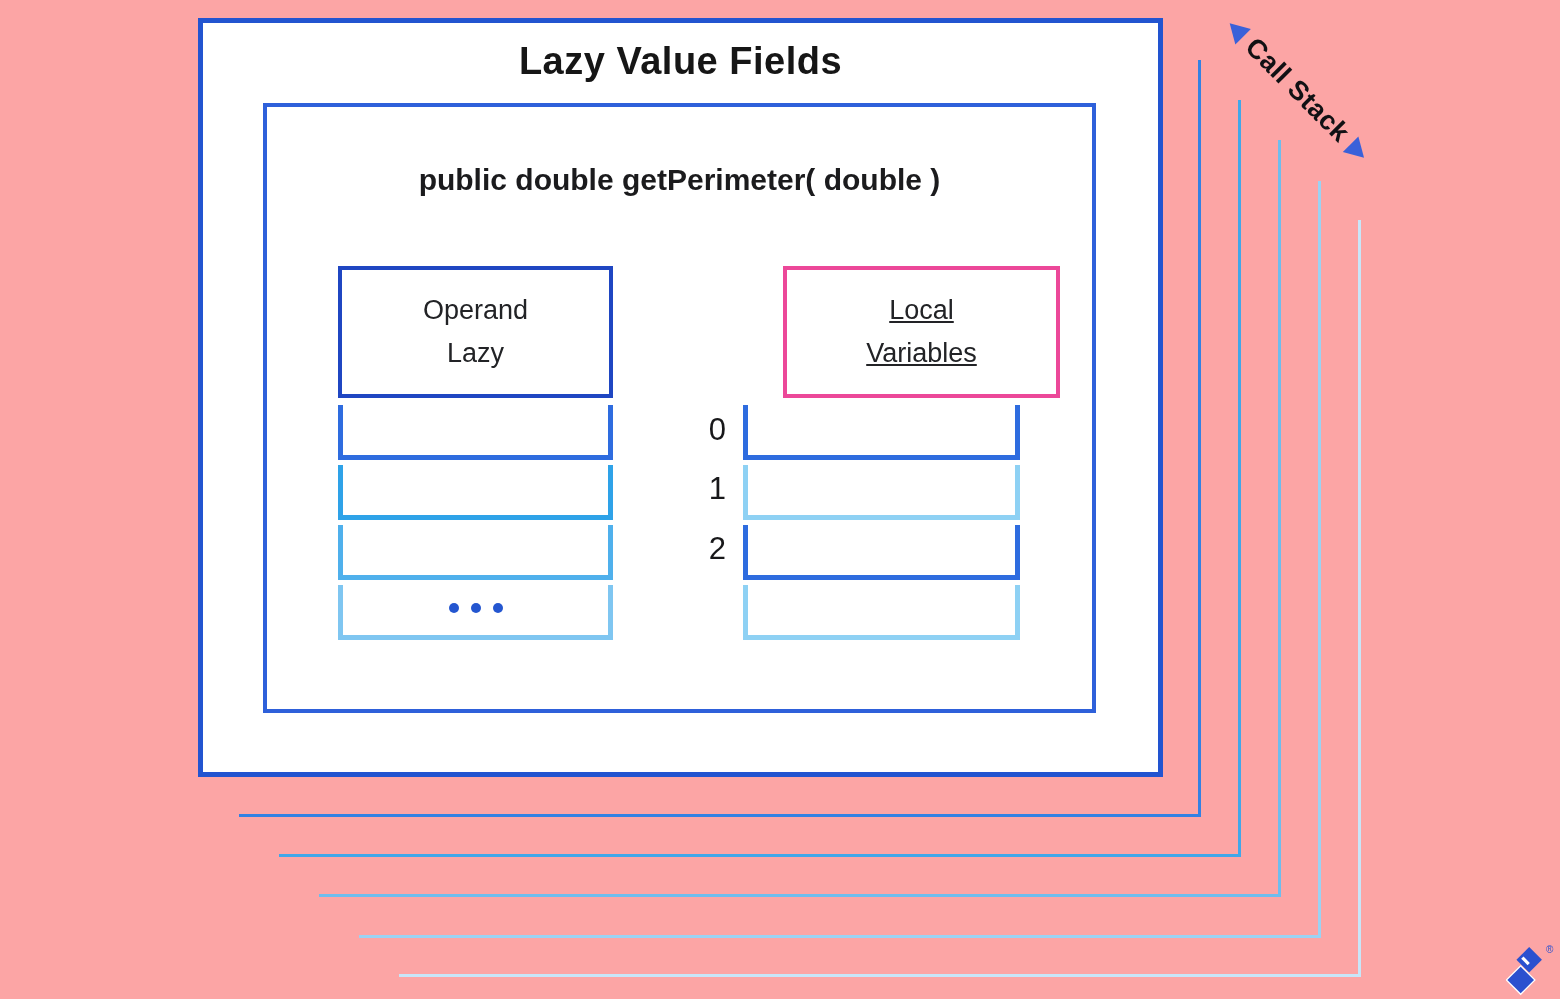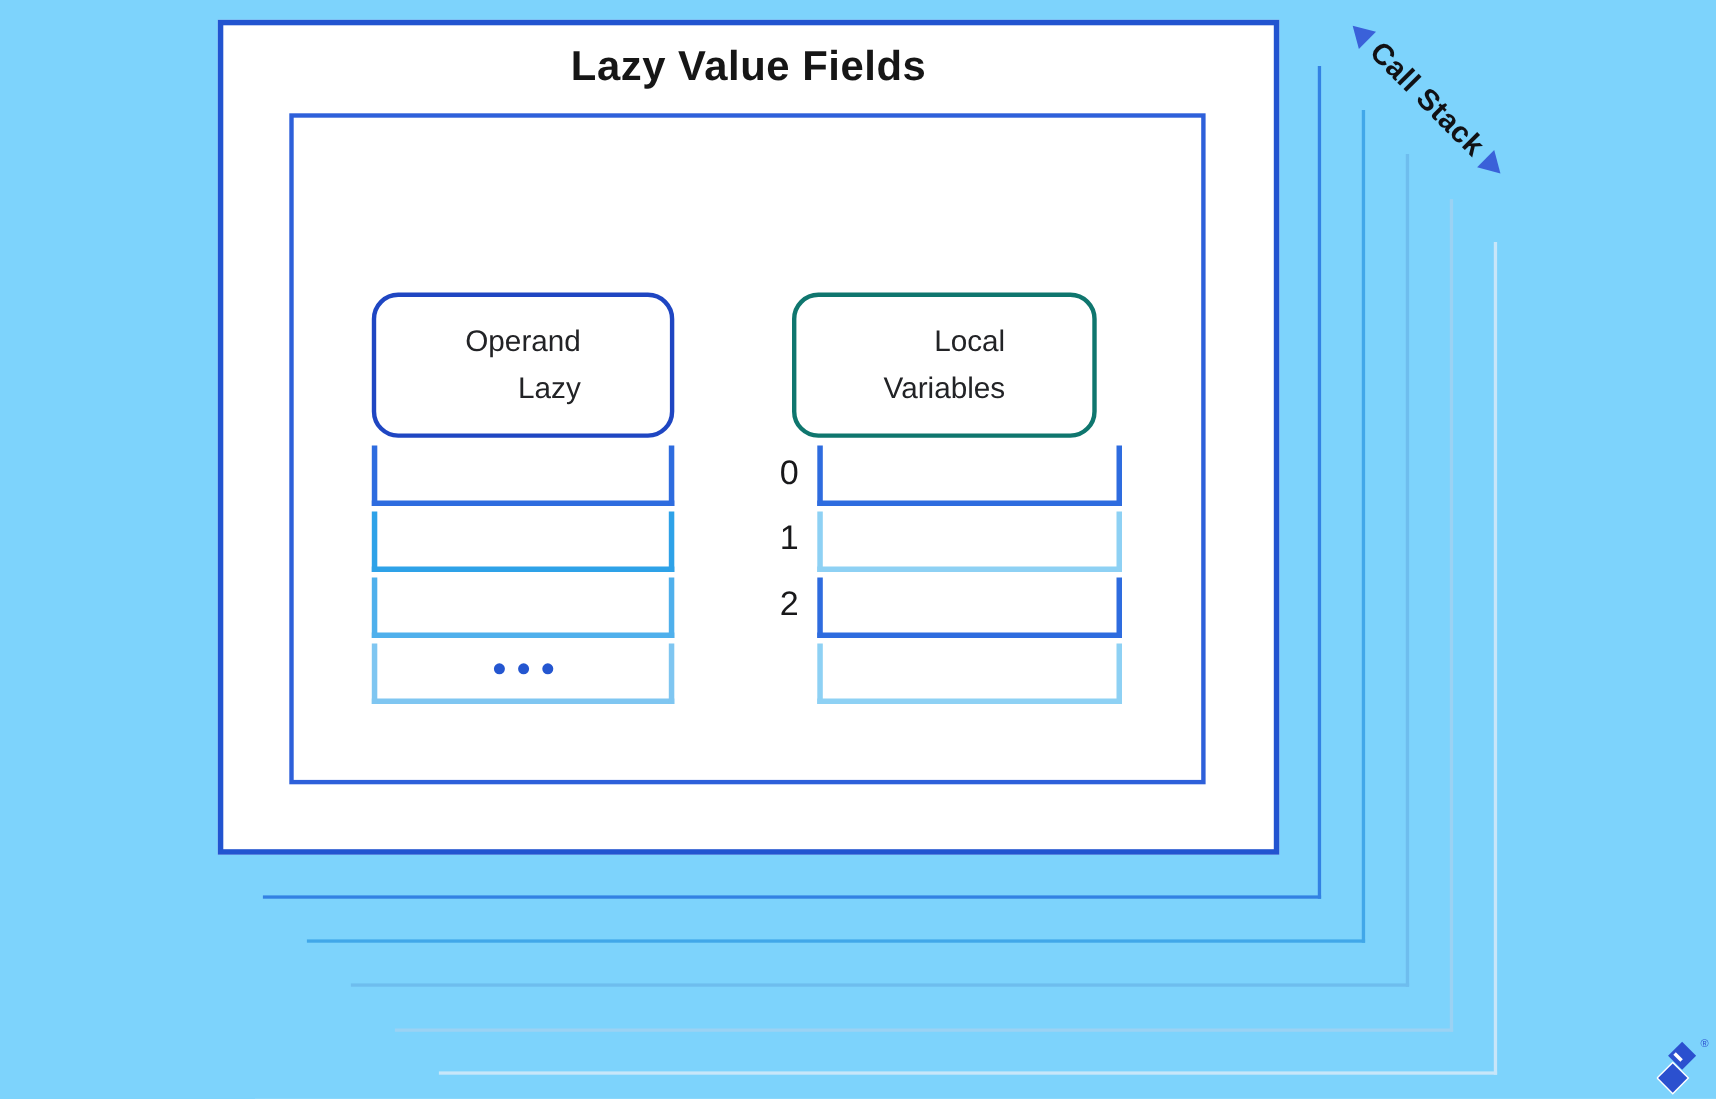--- a/index.html
+++ b/index.html
@@ -1,38 +1,38 @@
 <!DOCTYPE html>
 <html><head>
 <meta charset="utf-8">
 <style>
   * { margin:0; padding:0; box-sizing:border-box; }
   html,body { background:#ffffff; }
   body { font-family:"Liberation Sans", sans-serif; color:#1d1d1f; }
-  .canvas { position:relative; width:1560px; height:999px; background:#7dd3fc; overflow:hidden; }
+  .canvas { position:relative; width:1560px; height:999px; background:#fca5a5; overflow:hidden; }
 
   
   .bg-frame { position:absolute; width:962px; height:757px; border-style:solid; border-color:transparent; border-width:0 3px 3px 0; }
   .bg-frame.f1 { left:239px; top:60px;  border-right-color:#3381e3; border-bottom-color:#3381e3; }
   .bg-frame.f2 { left:279px; top:100px; border-right-color:#41a7e9; border-bottom-color:#41a7e9; }
   .bg-frame.f3 { left:319px; top:140px; border-right-color:#6ebdee; border-bottom-color:#6ebdee; }
   .bg-frame.f4 { left:359px; top:181px; border-right-color:#9bd2f3; border-bottom-color:#9bd2f3; }
   .bg-frame.f5 { left:399px; top:220px; border-right-color:#c8e6f9; border-bottom-color:#c8e6f9; }
 
   
   .outer-box { position:absolute; left:198px; top:18px; width:965px; height:759px; border:5px solid #2254d0; background:#ffffff; }
   .frame-title { position:absolute; left:198px; top:40px; width:965px; text-align:center; font-size:38px; font-weight:800; letter-spacing:0.5px; color:#161616; }
 
   .inner-box { position:absolute; left:263px; top:103px; width:833px; height:610px; border:4px solid #2e60da; background:#ffffff; }
   .method-signature { position:absolute; left:263px; top:163px; width:833px; text-align:center; font-size:30px; font-weight:700; color:#1b1b1d; }
 
   
-  .header-box { position:absolute; top:266px; height:132px; display:flex; align-items:center; justify-content:center; text-align:right; font-size:27px; line-height:1.6; color:#222326; background:#ffffff;border-radius:24px; }
+  .header-box { position:absolute; top:266px; height:132px; display:flex; align-items:center; justify-content:center; text-align:center; font-size:27px; line-height:1.6; color:#222326; background:#ffffff; }
   .operand-header { left:338px; width:275px; border:4px solid #1f46c2; }
-  .local-header   { left:720px; width:277px; border:4px solid #0f766e; }
+  .local-header   { left:783px; width:277px; border:4px solid #ec4899;text-decoration:underline; }
 
   
   .slot { position:absolute; height:55px; border-style:solid; border-top:none; border-width:0 5px 5px 5px; background:transparent; }
   .op-slot { left:338px; width:275px; }
   .lv-slot { left:743px; width:277px; }
   .row-a { top:405px; } .row-b { top:465px; } .row-c { top:525px; } .row-d { top:585px; }
   .c-strong { border-color:#2e6cdf; }
   .c-sky    { border-color:#2ea2e8; }
   .c-midlt  { border-color:#4fb0ec; }
   .c-light  { border-color:#7fc6f1; }
@@ -63,20 +63,21 @@
   <div class="bg-frame f1"></div>
   <div class="bg-frame f2"></div>
   <div class="bg-frame f3"></div>
   <div class="bg-frame f4"></div>
   <div class="bg-frame f5"></div>
 
   <div class="outer-box"></div>
   <div class="frame-title">Lazy Value Fields</div>
 
   <div class="inner-box"></div>
+  <div class="method-signature">public double getPerimeter( double )</div>
 
   <div class="header-box operand-header">
     <div>
       <div>Operand</div>
       <div>Lazy</div>
     </div>
   </div>
   <div class="slot op-slot row-a c-strong"></div>
   <div class="slot op-slot row-b c-sky"></div>
   <div class="slot op-slot row-c c-midlt"></div>

